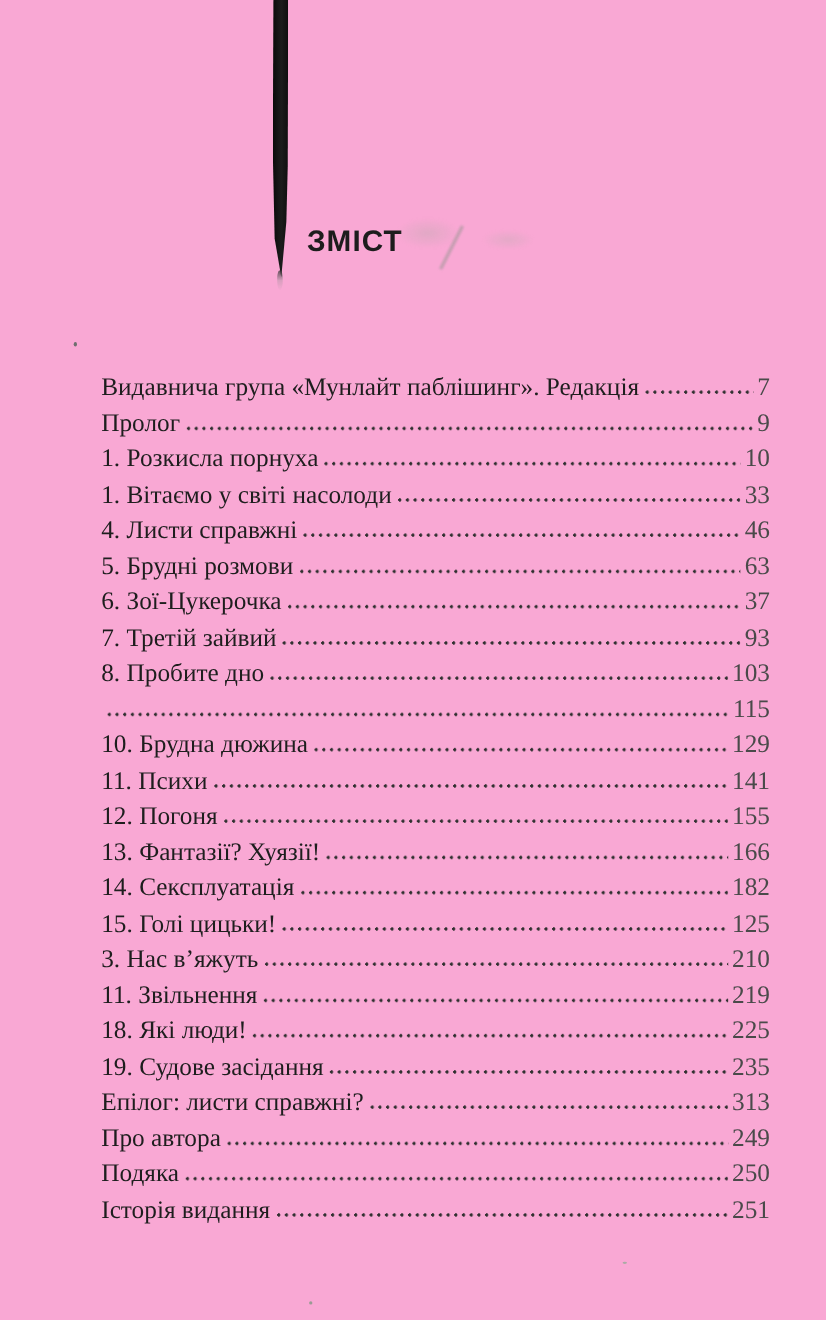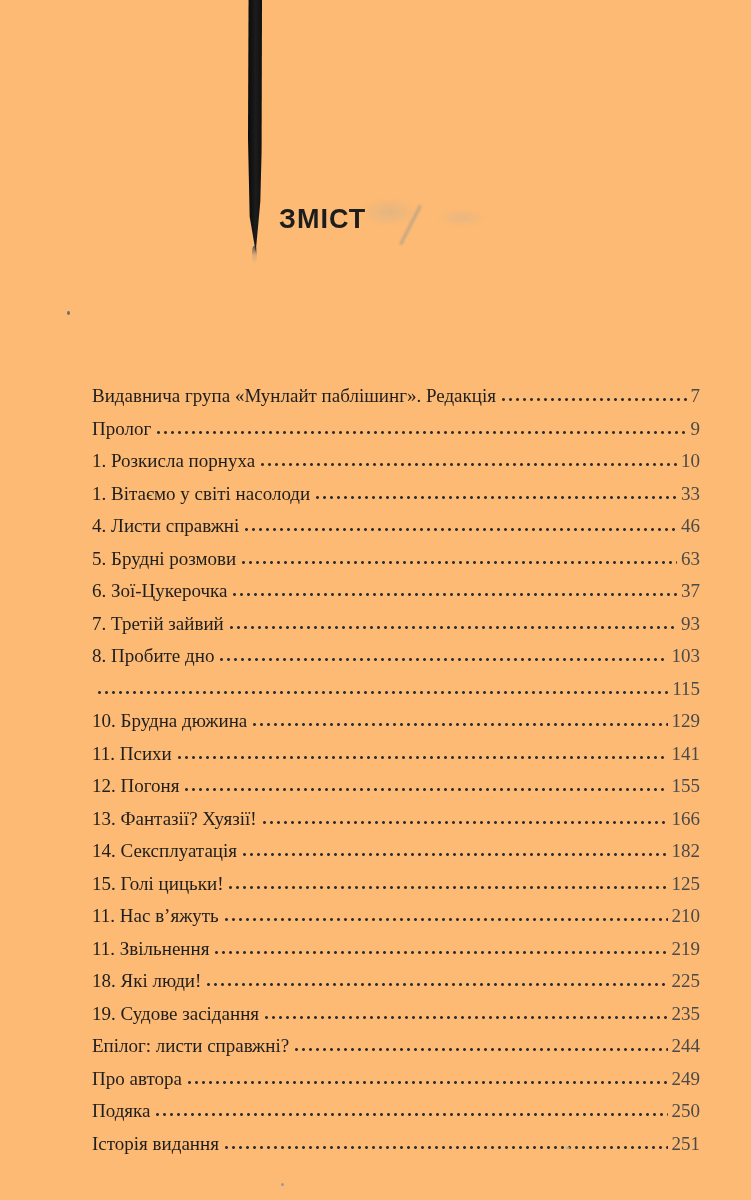--- a/index.html
+++ b/index.html
@@ -1,21 +1,21 @@
 <!DOCTYPE html>
 <html lang="uk"><head>
 <meta charset="utf-8">
 <style>
   html, body { margin: 0; padding: 0; background: #e9e9e9; }
   .page {
     position: relative;
     width: 751px;
     height: 1200px;
     margin: 0 auto;
-    background: #fdba74;
+    background: #f9a8d4;
     overflow: hidden;
     font-family: "Liberation Serif", "DejaVu Serif", serif;
   }
 
   
   .ink-bar {
     position: absolute;
     left: 248px;
     top: 0;
     width: 14px;
@@ -70,23 +70,22 @@
   .speck-1 { position: absolute; left: 67px;  top: 311px;  width: 3px; height: 4px; background: #6f6f6f; border-radius: 50%; }
   .speck-2 { position: absolute; left: 281px; top: 1183px; width: 3px; height: 3px; background: #9a9a94; border-radius: 50%; }
   .speck-3 { position: absolute; left: 566px; top: 1147px; width: 4px; height: 2px; background: #ababa5; border-radius: 50%; }
 
   
   .toc {
     position: absolute;
     left: 92px;
     top: 336px;
     width: 608px;
-    font-size: 19px;
+    font-size: 23px;
     color: #1e1e1e;
-    margin-top: 44px;
   }
   .toc-row {
     display: flex;
     align-items: baseline;
     height: 32.5px;
     line-height: 32.5px;
     white-space: nowrap;
   }
   .toc-label { flex: 0 0 auto; color: #1e1e1e; }
   .leader {
@@ -207,21 +206,21 @@
         <span class="toc-page">182</span>
       </div>
 
       <div class="toc-row">
         <span class="toc-label">15. Голі цицьки!</span>
         <span class="leader"></span>
         <span class="toc-page">125</span>
       </div>
 
       <div class="toc-row">
-        <span class="toc-label">11. Нас в’яжуть</span>
+        <span class="toc-label">3. Нас в’яжуть</span>
         <span class="leader"></span>
         <span class="toc-page">210</span>
       </div>
 
       <div class="toc-row">
         <span class="toc-label">11. Звільнення</span>
         <span class="leader"></span>
         <span class="toc-page">219</span>
       </div>
 
@@ -233,21 +232,21 @@
 
       <div class="toc-row">
         <span class="toc-label">19. Судове засідання</span>
         <span class="leader"></span>
         <span class="toc-page">235</span>
       </div>
 
       <div class="toc-row">
         <span class="toc-label">Епілог: листи справжні?</span>
         <span class="leader"></span>
-        <span class="toc-page">244</span>
+        <span class="toc-page">313</span>
       </div>
 
       <div class="toc-row">
         <span class="toc-label">Про автора</span>
         <span class="leader"></span>
         <span class="toc-page">249</span>
       </div>
 
       <div class="toc-row">
         <span class="toc-label">Подяка</span>

